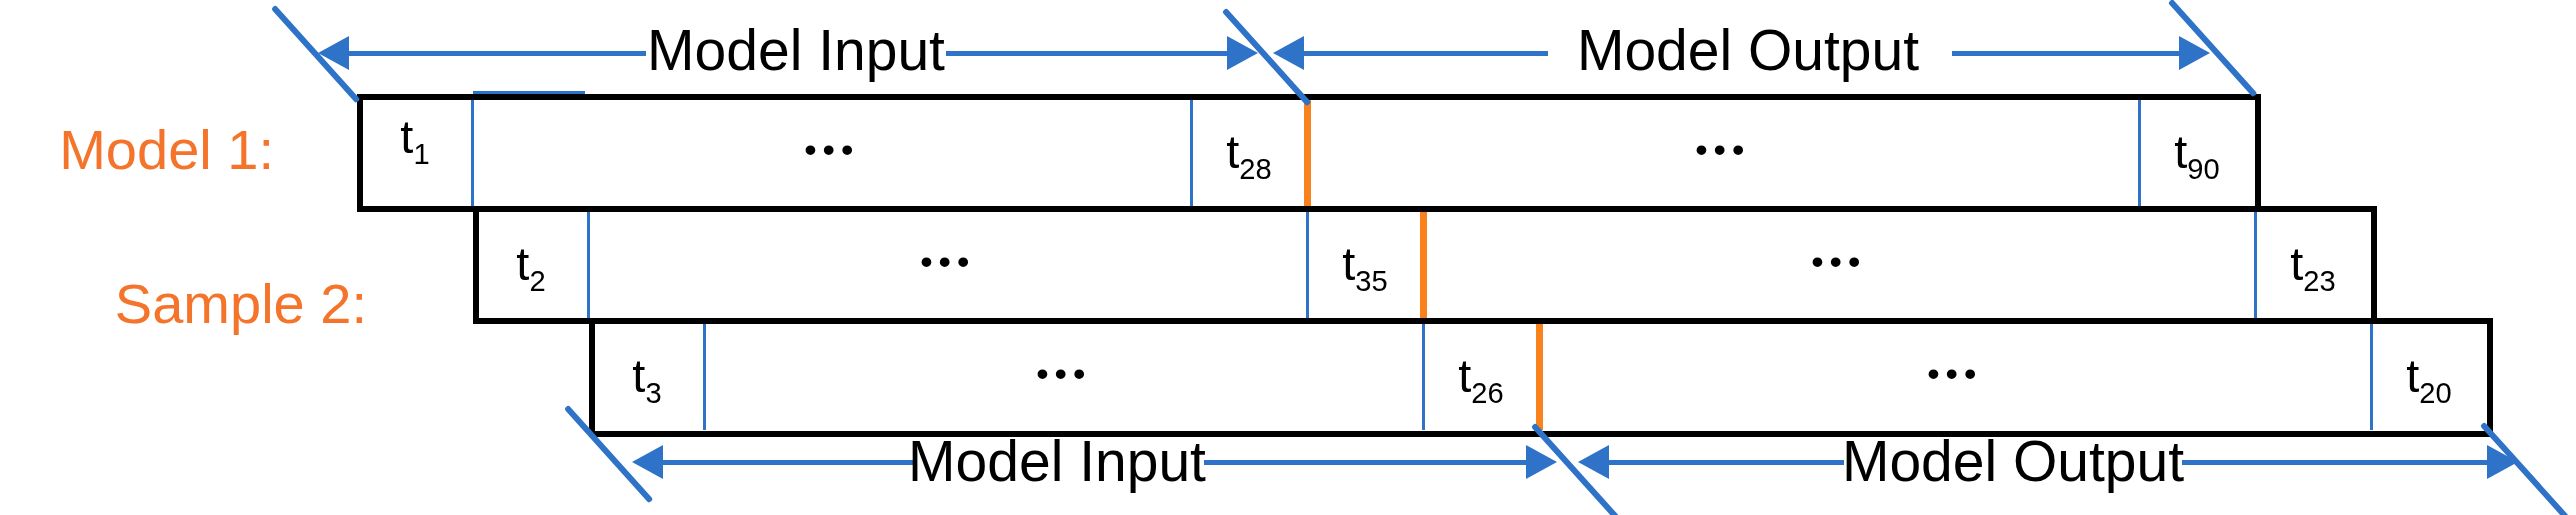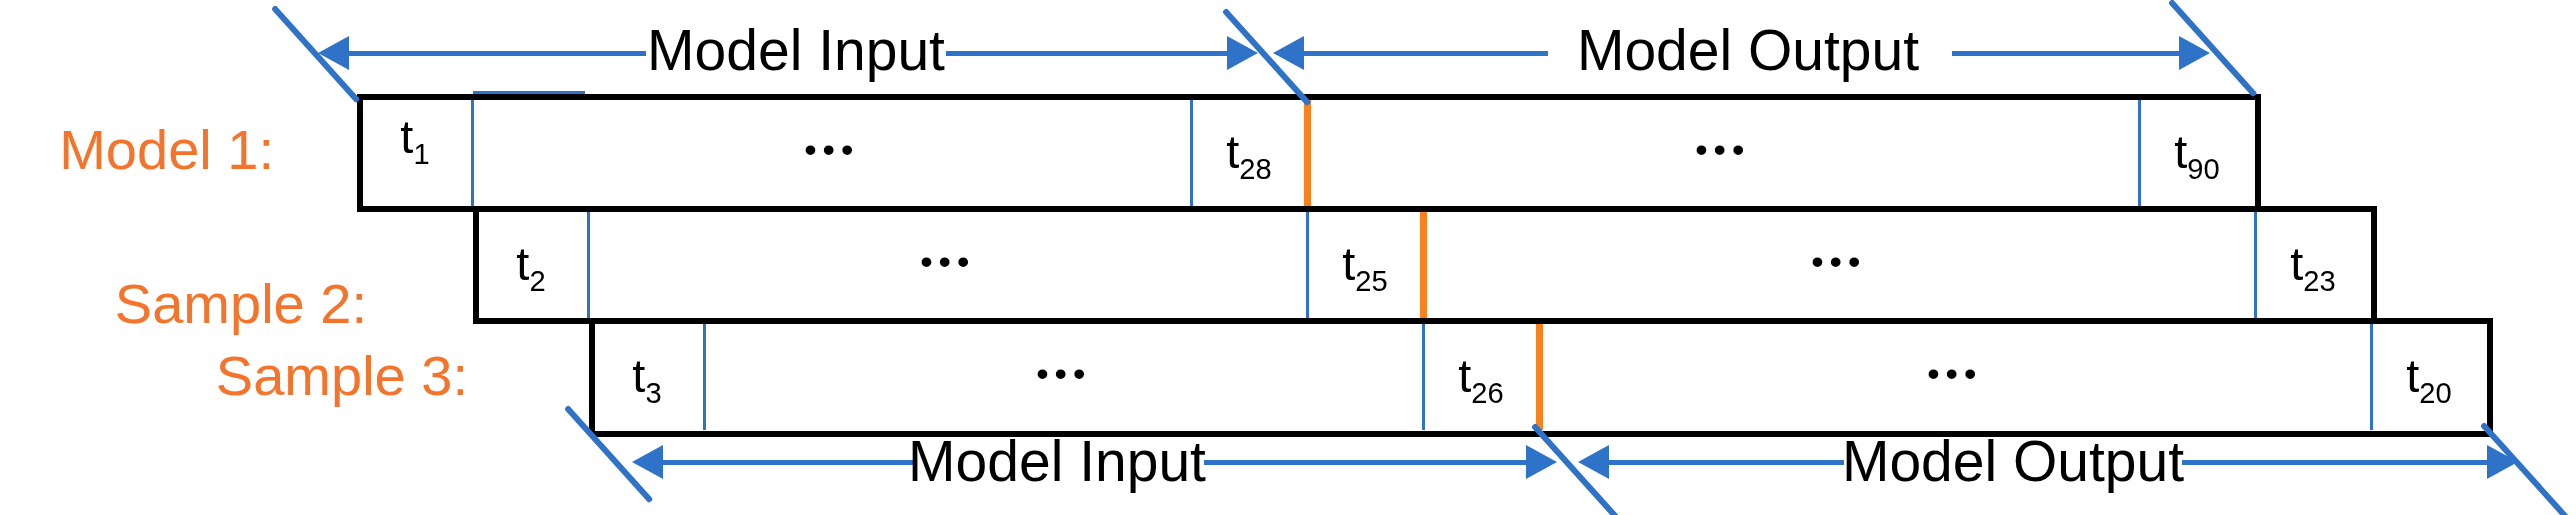--- a/index.html
+++ b/index.html
@@ -106,31 +106,30 @@
   <div class="head right" style="left:1526px;top:445px;"></div>
 
   <div class="head left" style="left:1578px;top:445px;"></div>
   <div class="shaft" style="left:1609px;top:460px;width:235px;"></div>
   <div class="dimlabel" style="left:2013px;top:462px;">Model Output</div>
   <div class="shaft" style="left:2182px;top:460px;width:305px;"></div>
   <div class="head right" style="left:2487px;top:445px;"></div>
 
   <div class="samplelabel" style="left:274px;top:151px;">Model 1:</div>
   <div class="samplelabel" style="left:367px;top:265px;margin-top:40px;">Sample 2:</div>
-  <div class="samplelabel" style="left:468px;top:377px;">Sample 3:</div>
 
   <div class="tlabel" style="left:415px;top:138px;"><span>t</span><sub>1</sub></div>
   <div class="dots" style="left:832px;top:153px;">•••</div>
   <div class="tlabel" style="left:1249px;top:153px;"><span>t</span><sub>28</sub></div>
   <div class="dots" style="left:1723px;top:153px;">•••</div>
   <div class="tlabel" style="left:2197px;top:153px;"><span>t</span><sub>90</sub></div>
 
   <div class="tlabel" style="left:531px;top:265px;"><span>t</span><sub>2</sub></div>
   <div class="dots" style="left:948px;top:265px;">•••</div>
-  <div class="tlabel" style="left:1365px;top:265px;"><span>t</span><sub>25</sub></div>
+  <div class="tlabel" style="left:1365px;top:265px;"><span>t</span><sub>35</sub></div>
   <div class="dots" style="left:1839px;top:265px;">•••</div>
   <div class="tlabel" style="left:2313px;top:265px;"><span>t</span><sub>23</sub></div>
 
   <div class="tlabel" style="left:647px;top:377px;"><span>t</span><sub>3</sub></div>
   <div class="dots" style="left:1064px;top:377px;">•••</div>
   <div class="tlabel" style="left:1481px;top:377px;text-align:center;"><span>t</span><sub>26</sub></div>
   <div class="dots" style="left:1955px;top:377px;">•••</div>
   <div class="tlabel" style="left:2429px;top:377px;"><span>t</span><sub>20</sub></div>
 
 </div>

